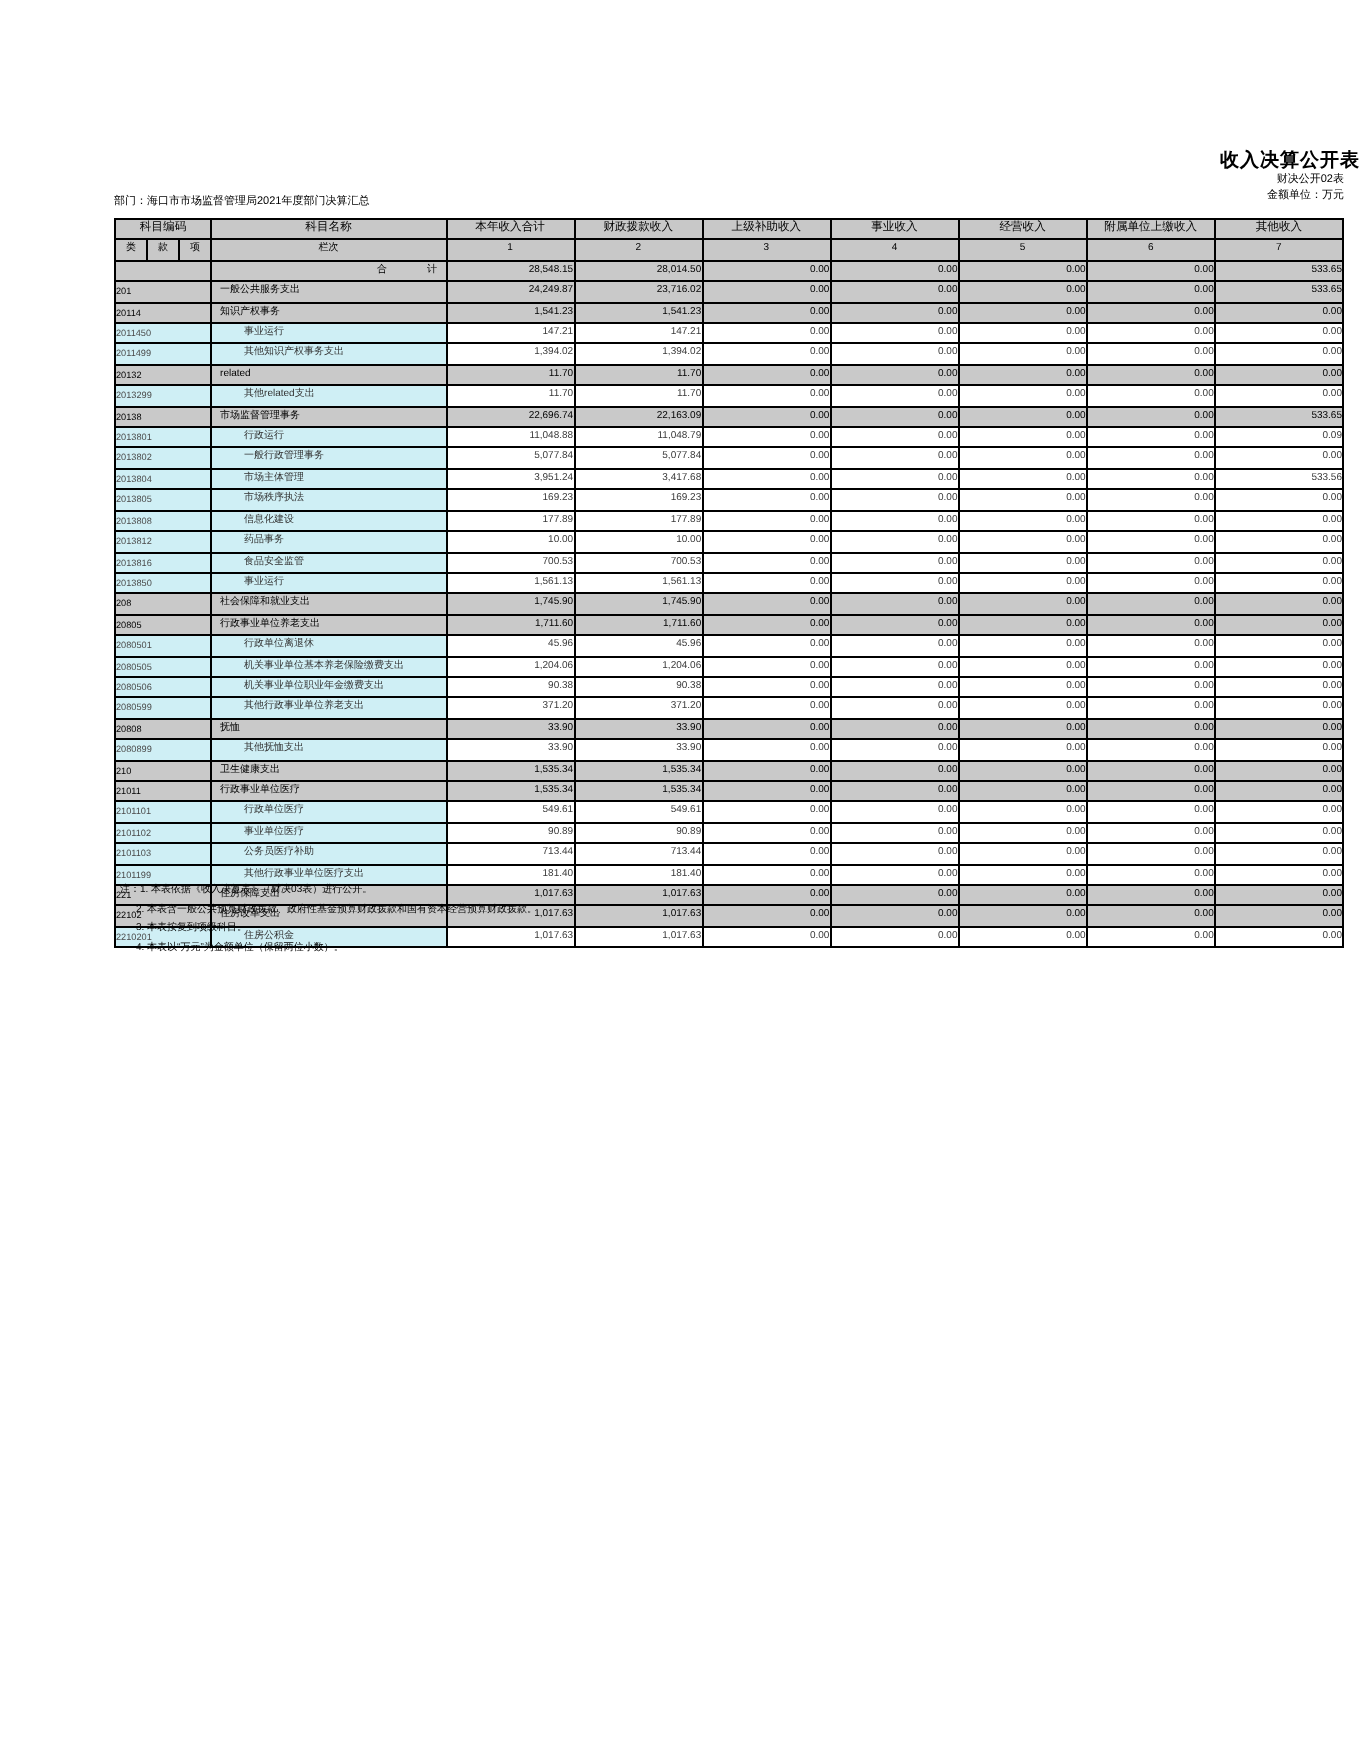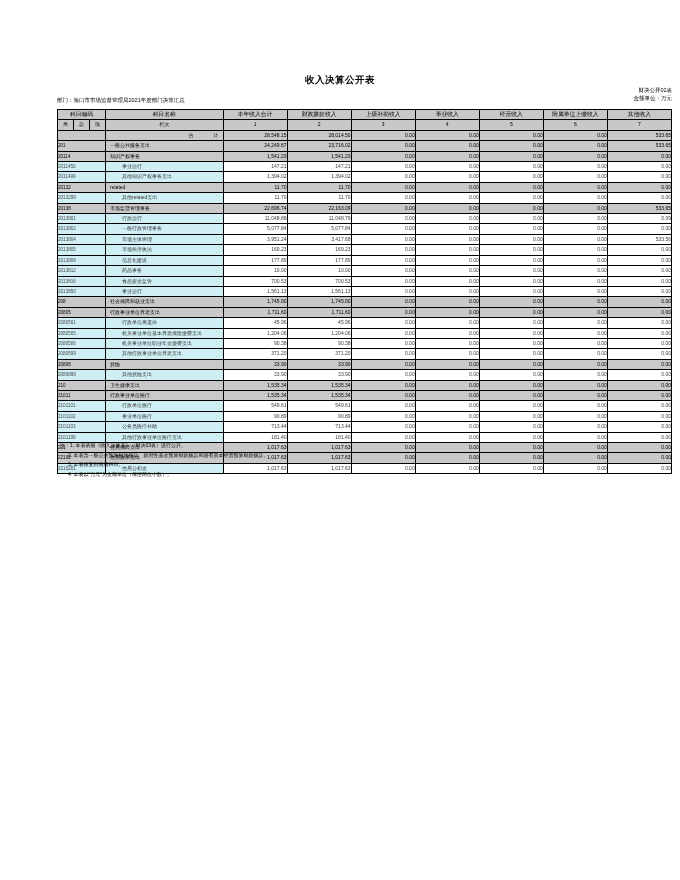--- a/index.html
+++ b/index.html
@@ -8,21 +8,21 @@
     background:#ffffff;
     font-family:"Liberation Sans","DejaVu Sans",sans-serif;
     font-size:5px;
     color:#000;
     overflow:hidden;
   }
   .sheet{position:relative;width:680px;height:880px;}
 
   .title{
     position:absolute;top:74px;left:0;width:680px;
-    text-align:center;
+    text-align:right;
     font-size:9.5px;font-weight:bold;letter-spacing:.5px;
   }
   .meta{
     position:absolute;top:86px;right:8px;
     text-align:right;line-height:8px;font-size:5.5px;
   }
   .dept{
     position:absolute;top:97px;left:57px;
     font-size:5.5px;white-space:nowrap;
   }

